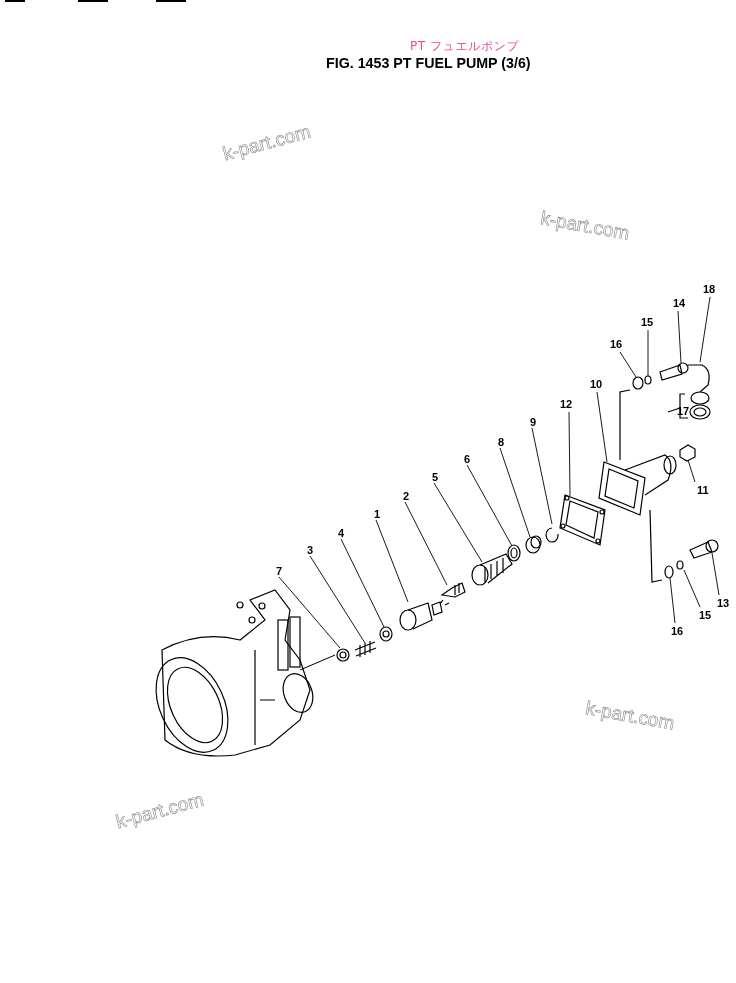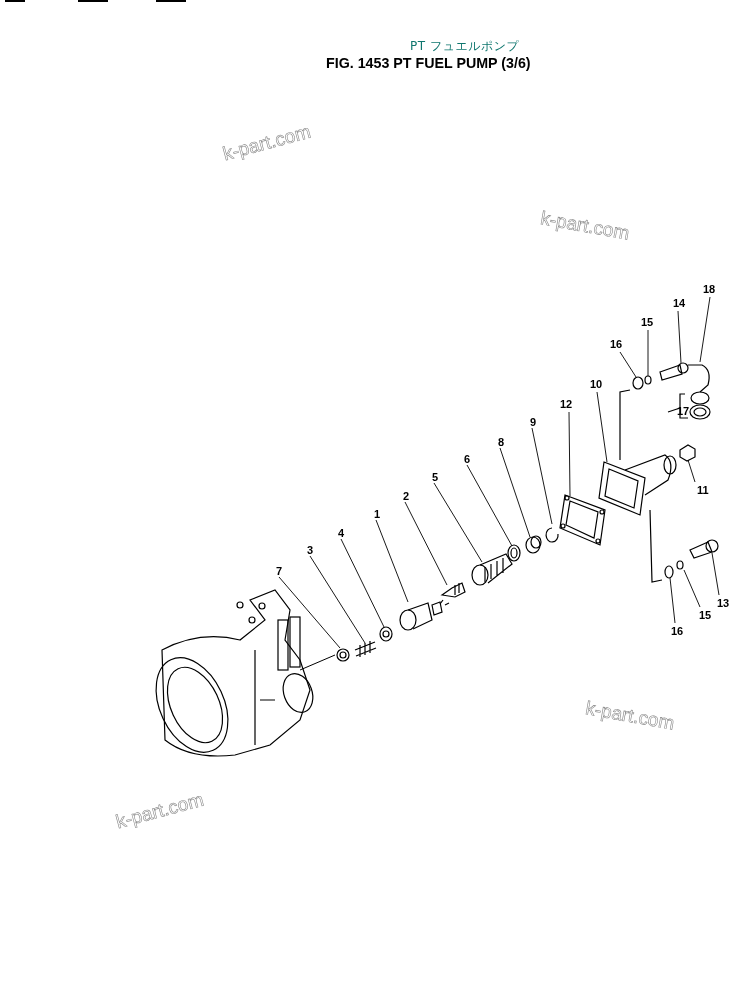--- a/index.html
+++ b/index.html
@@ -1,18 +1,18 @@
 <!DOCTYPE html>
 <html><head>
   <meta charset="utf-8">
   <style>
     html, body { margin: 0; padding: 0; background: #ffffff; }
     body { width: 736px; height: 983px; position: relative; overflow: hidden; font-family: "Liberation Sans", sans-serif; }
     .page { position: absolute; left: 0; top: 0; width: 736px; height: 983px; background: #fff; }
-    .title-jp { position: absolute; left: 410px; top: 38px; font-size: 12px; color: #0f766e; letter-spacing: 0.5px; font-family: "DejaVu Sans", sans-serif; }
+    .title-jp { position: absolute; left: 410px; top: 38px; font-size: 12px; color: #ec4899; letter-spacing: 0.5px; font-family: "DejaVu Sans", sans-serif; }
     .title-en { position: absolute; left: 326px; top: 54px; font-size: 15px; font-weight: bold; color: #000; font-family: "Liberation Sans", sans-serif; transform: scaleX(0.95); transform-origin: left; }
     .topmark { position: absolute; top: 0; height: 2px; background: #000; }
     .wm { position: absolute; font-size: 19px; color: #fff; -webkit-text-stroke: 0.6px #888; font-family: "Liberation Sans", sans-serif; white-space: nowrap; }
     svg.drawing { position: absolute; left: 0; top: 0; }
     .lbl { font-family: "Liberation Sans", sans-serif; font-size: 11px; font-weight: bold; fill: #000; }
   </style>
 </head>
 <body>
 
 <div class="page">

